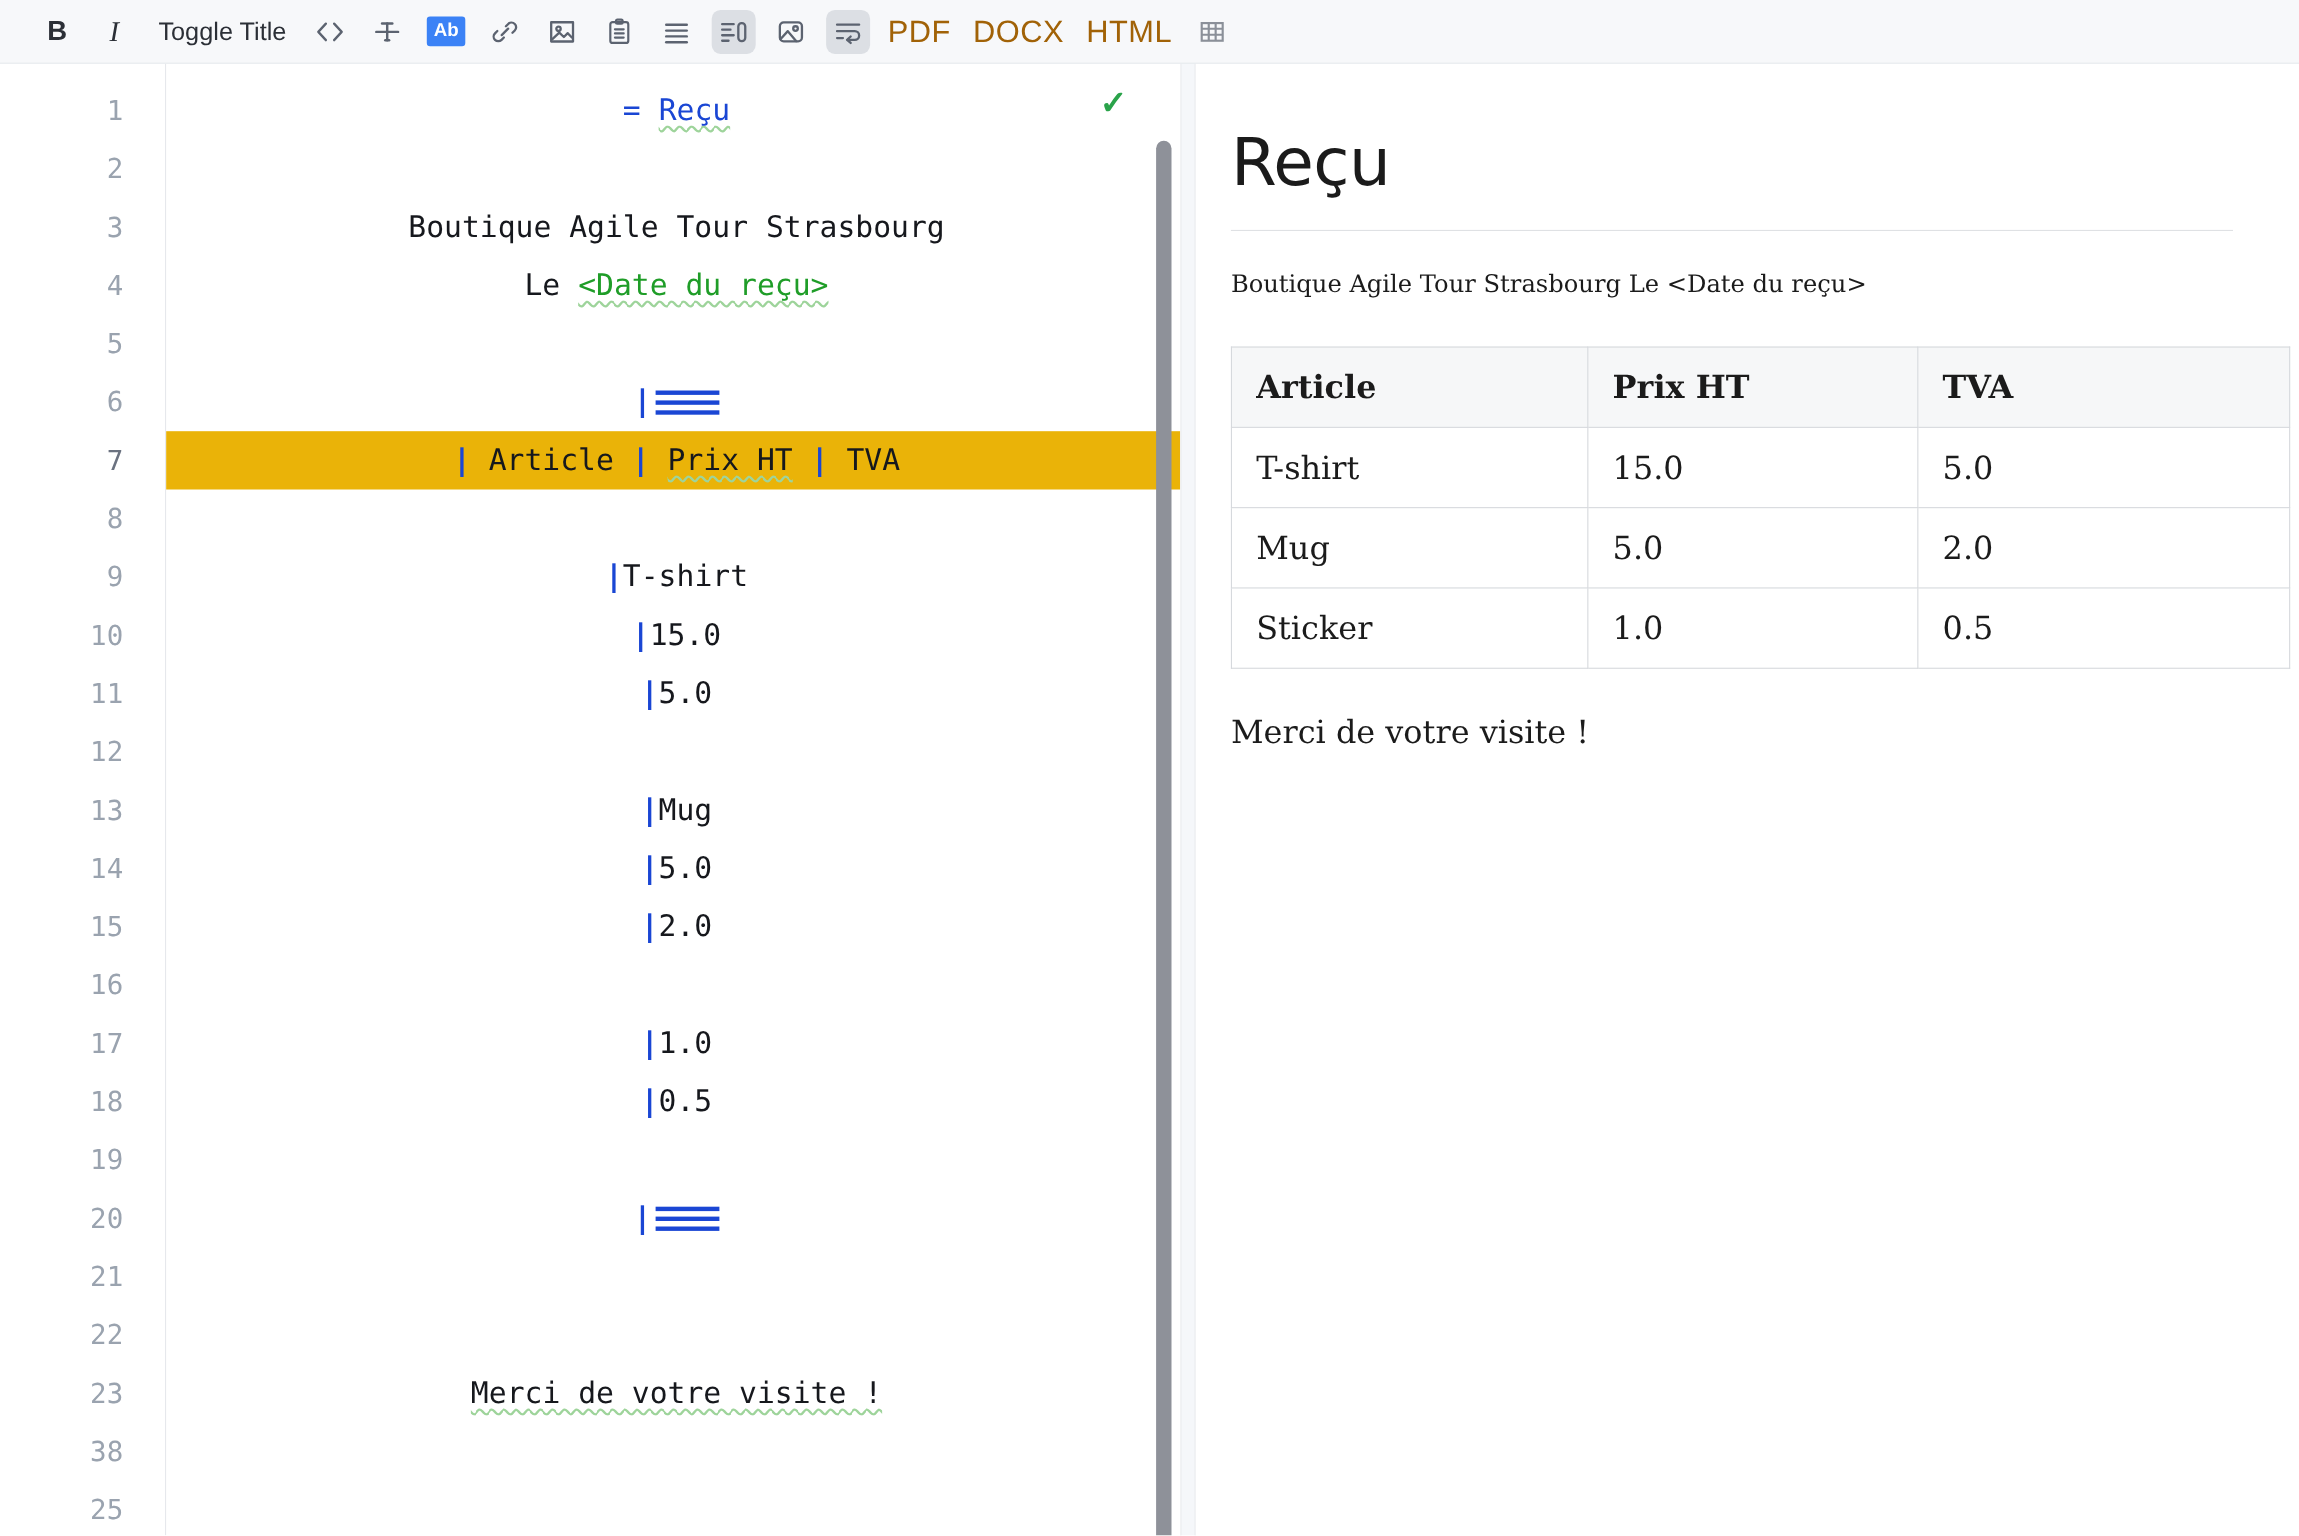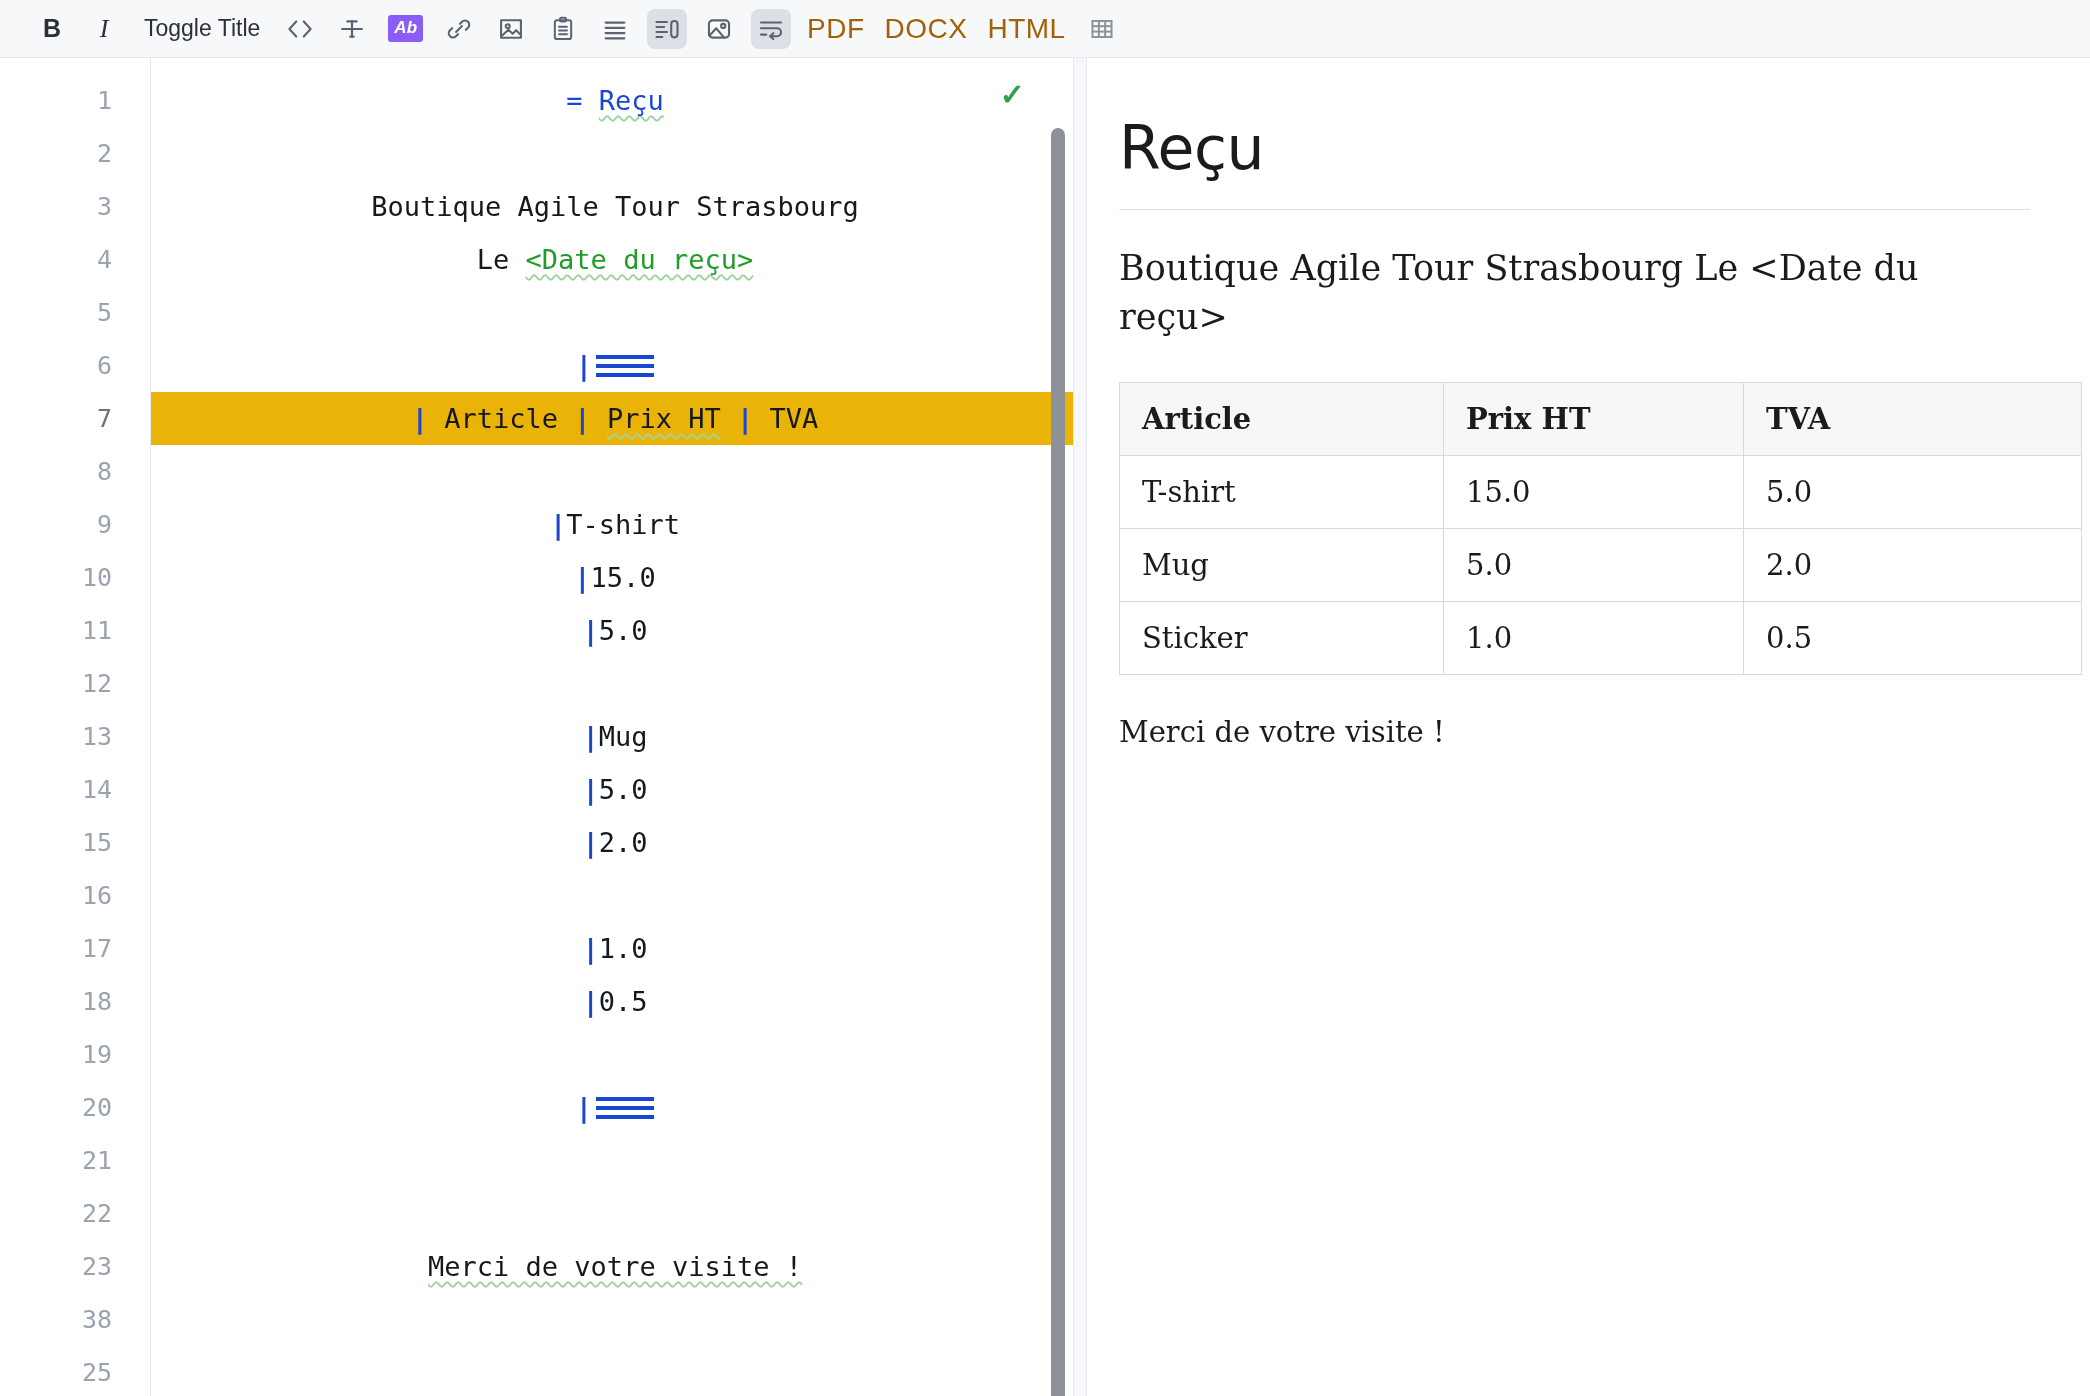--- a/index.html
+++ b/index.html
@@ -29,25 +29,24 @@
     padding: 0 4px;
     cursor: pointer;
   }
   .tb-btn.active { background: #dcdfe4; }
   .tb-btn.text-btn { font-size: 23px; color: #2b2f36; padding: 0 8px; }
   .tb-btn.bold-btn { font-weight: bold; font-size: 25px; color: #2b2f36; }
   .tb-btn.italic-btn { font-style: italic; font-family:"Liberation Serif", serif; font-size: 26px; color: #2b2f36; }
   .tb-btn.fmt-btn { font-size: 28px; color: #a16207; letter-spacing: .5px; }
   .tb-btn svg { display: block; }
   .ab-chip {
-    background: #8b5cf6; color: #ffffff;
+    background: #3b82f6; color: #ffffff;
     font-size: 17px; font-weight: bold;
     padding: 3px 6px 4px; border-radius: 3px;
     font-family: "Liberation Sans", sans-serif;
-    font-style: italic;
   }
 
   
   #split { flex: 1; display: flex; min-height: 0; position: relative; }
 
   
   #editor-pane {
     width: 1073px; min-width: 1073px;
     display: flex; position: relative;
     background: #ffffff;
@@ -122,21 +121,21 @@
   }
   #preview-title {
     font-family: "DejaVu Sans", sans-serif;
     font-size: 60px; font-weight: 400;
     color: #1b1b1b; line-height: 1.15;
     letter-spacing: -.5px;
   }
   #title-rule { height: 1px; background: #dfe1e4; margin: 26px 0 34px; }
   #preview-intro {
     font-family: "DejaVu Serif", serif;
-    font-size: 35px; color: #1b1b1b; line-height: 1.4;
+    font-size: 22px; color: #1b1b1b; line-height: 1.4;
   }
   #preview-table {
     border-collapse: collapse;
     width: 962px;
     margin: 40px 0 0;
     table-layout: fixed;
   }
   #preview-table th, #preview-table td {
     border: 1px solid #d6d9dd;
     padding: 19px 22px;

